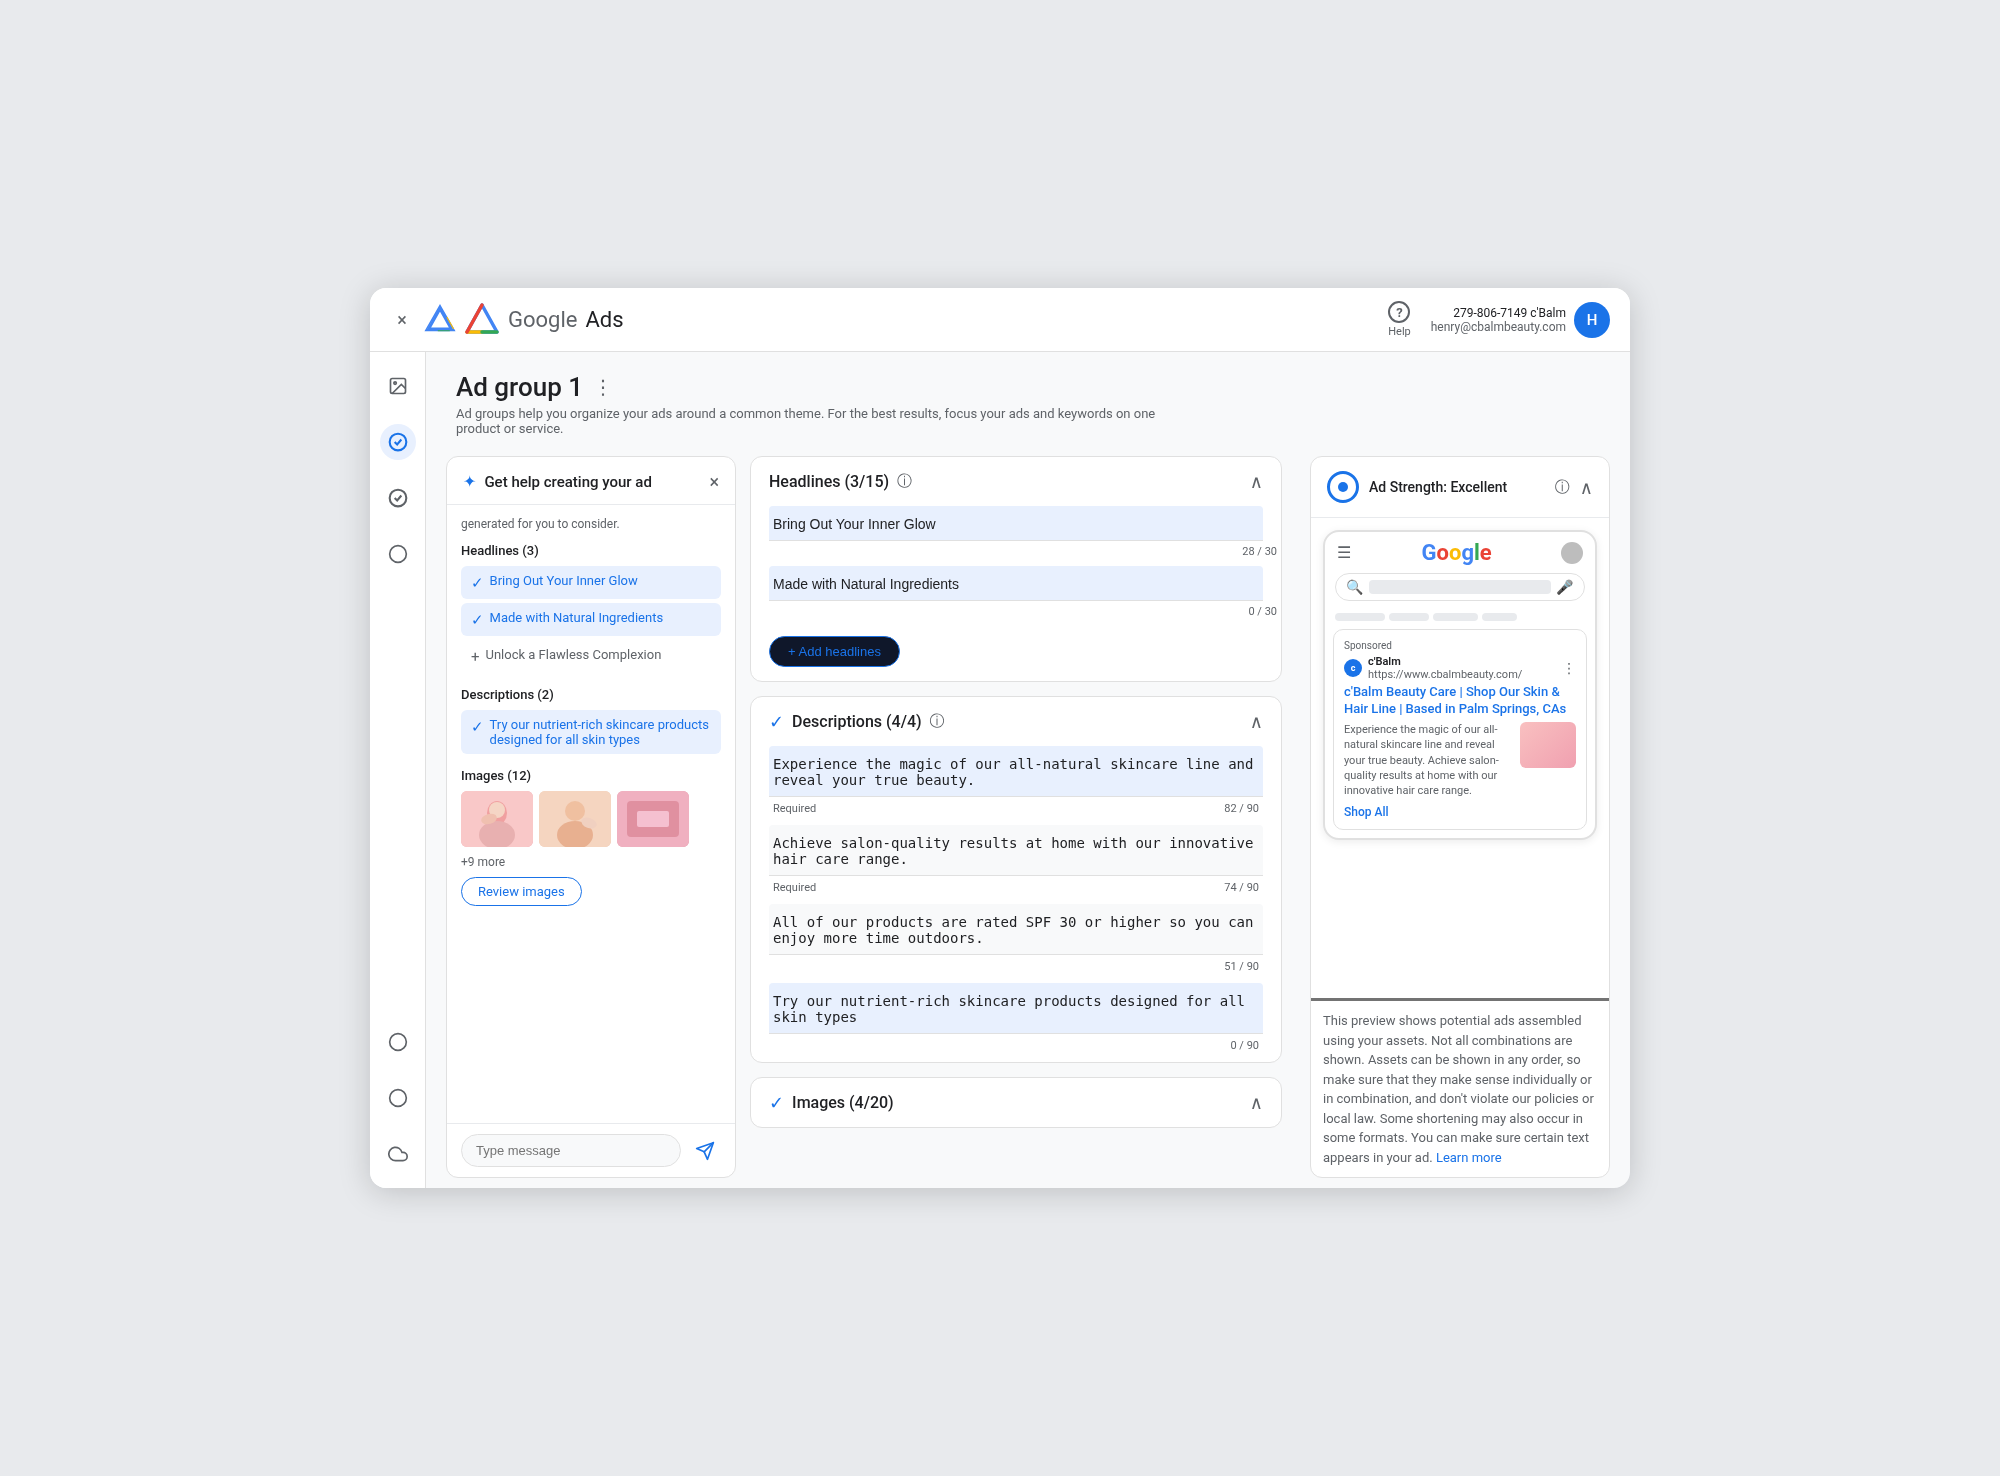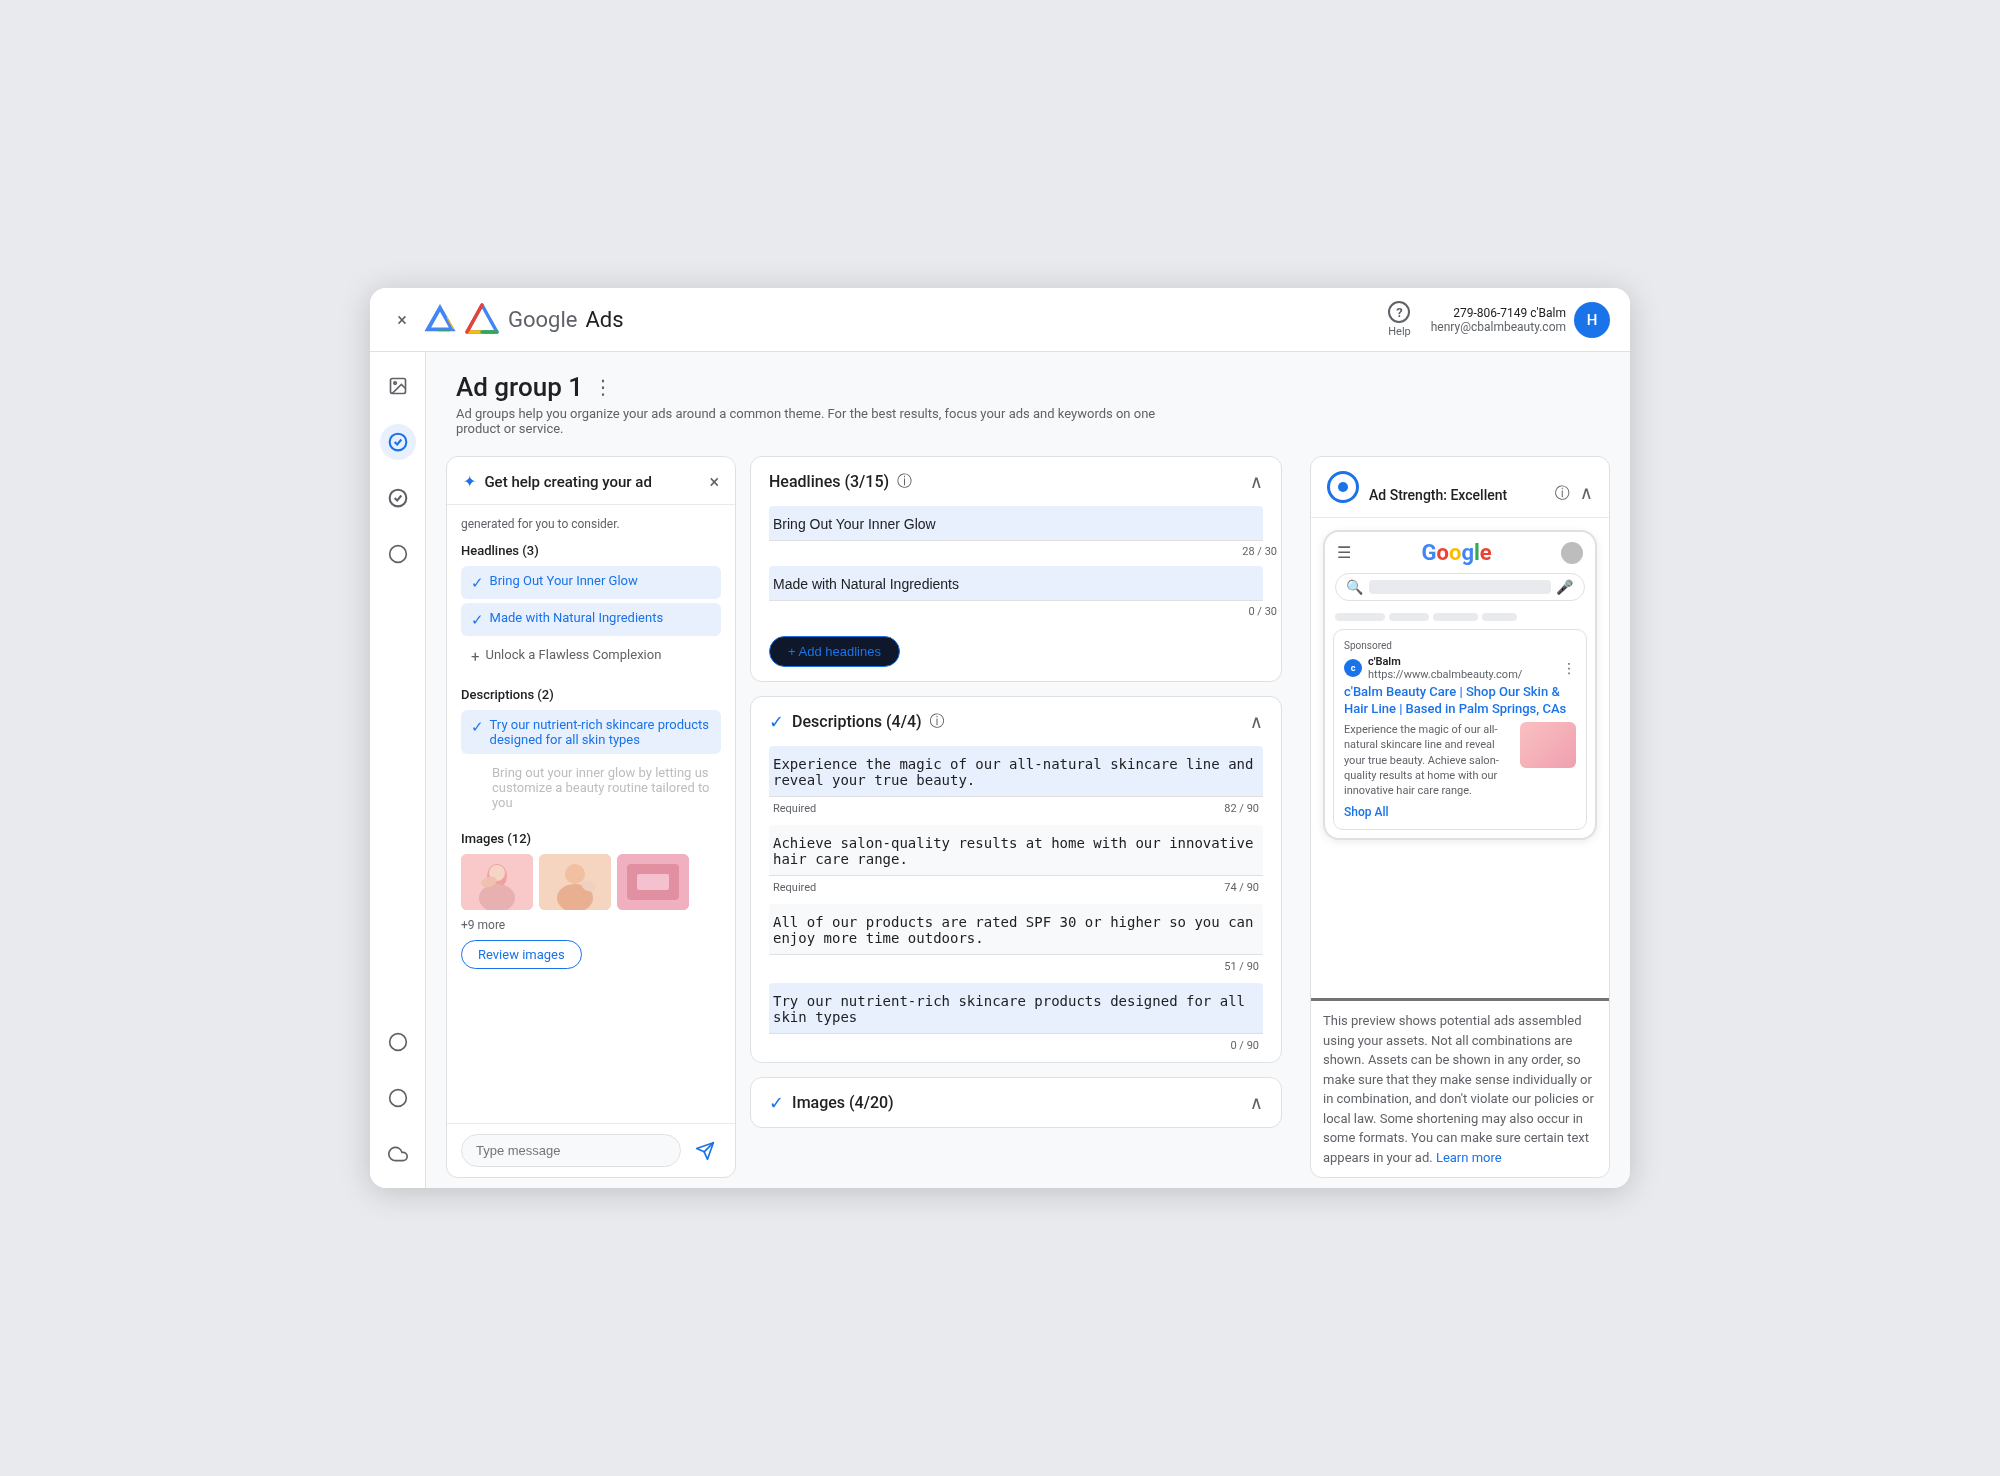--- a/index.html
+++ b/index.html
@@ -283,21 +283,21 @@
       flex-shrink: 0;
       background: #fff;
       border-radius: 12px;
       border: 1px solid #e0e0e0;
       margin-left: 14px;
       display: flex;
       flex-direction: column;
       overflow: hidden;
     }
     .ad-strength-row {
-      display: flex; align-items: flex-end; gap: 10px;
+      display: flex; align-items: center; gap: 10px;
       padding: 14px 16px;
       border-bottom: 1px solid #e8eaed;
     }
     .strength-circle {
       width: 32px; height: 32px; border-radius: 50%;
       border: 3px solid #1a73e8;
       display: flex; align-items: center; justify-content: center;
     }
     .strength-inner {
       width: 10px; height: 10px; border-radius: 50%; background: #1a73e8;
@@ -516,24 +516,20 @@
             <div class="headline-item add-item">
               <span class="plus-icon">+</span>
               <span>Unlock a Flawless Complexion</span>
             </div>
 
             <div class="desc-section">
               <div class="section-label">Descriptions (2)</div>
               <div class="desc-item selected">
                 <span class="check-icon">✓</span>
                 <span>Try our nutrient-rich skincare products designed for all skin types</span>
-              </div>
-              <div class="desc-item grayed">
-                <span style="width:15px;flex-shrink:0;"></span>
-                <span>Bring out your inner glow by letting us customize a beauty routine tailored to you</span>
               </div>
             </div>
 
             <div class="images-section">
               <div class="section-label">Images (12)</div>
               <div class="images-row">
                 <div class="img-thumb img-thumb-1">
                   <svg width="72" height="56" viewBox="0 0 72 56">
                     <rect width="72" height="56" fill="#f9c8c8"></rect>
                     <ellipse cx="36" cy="22" rx="10" ry="12" fill="#f0a0a0"></ellipse>

